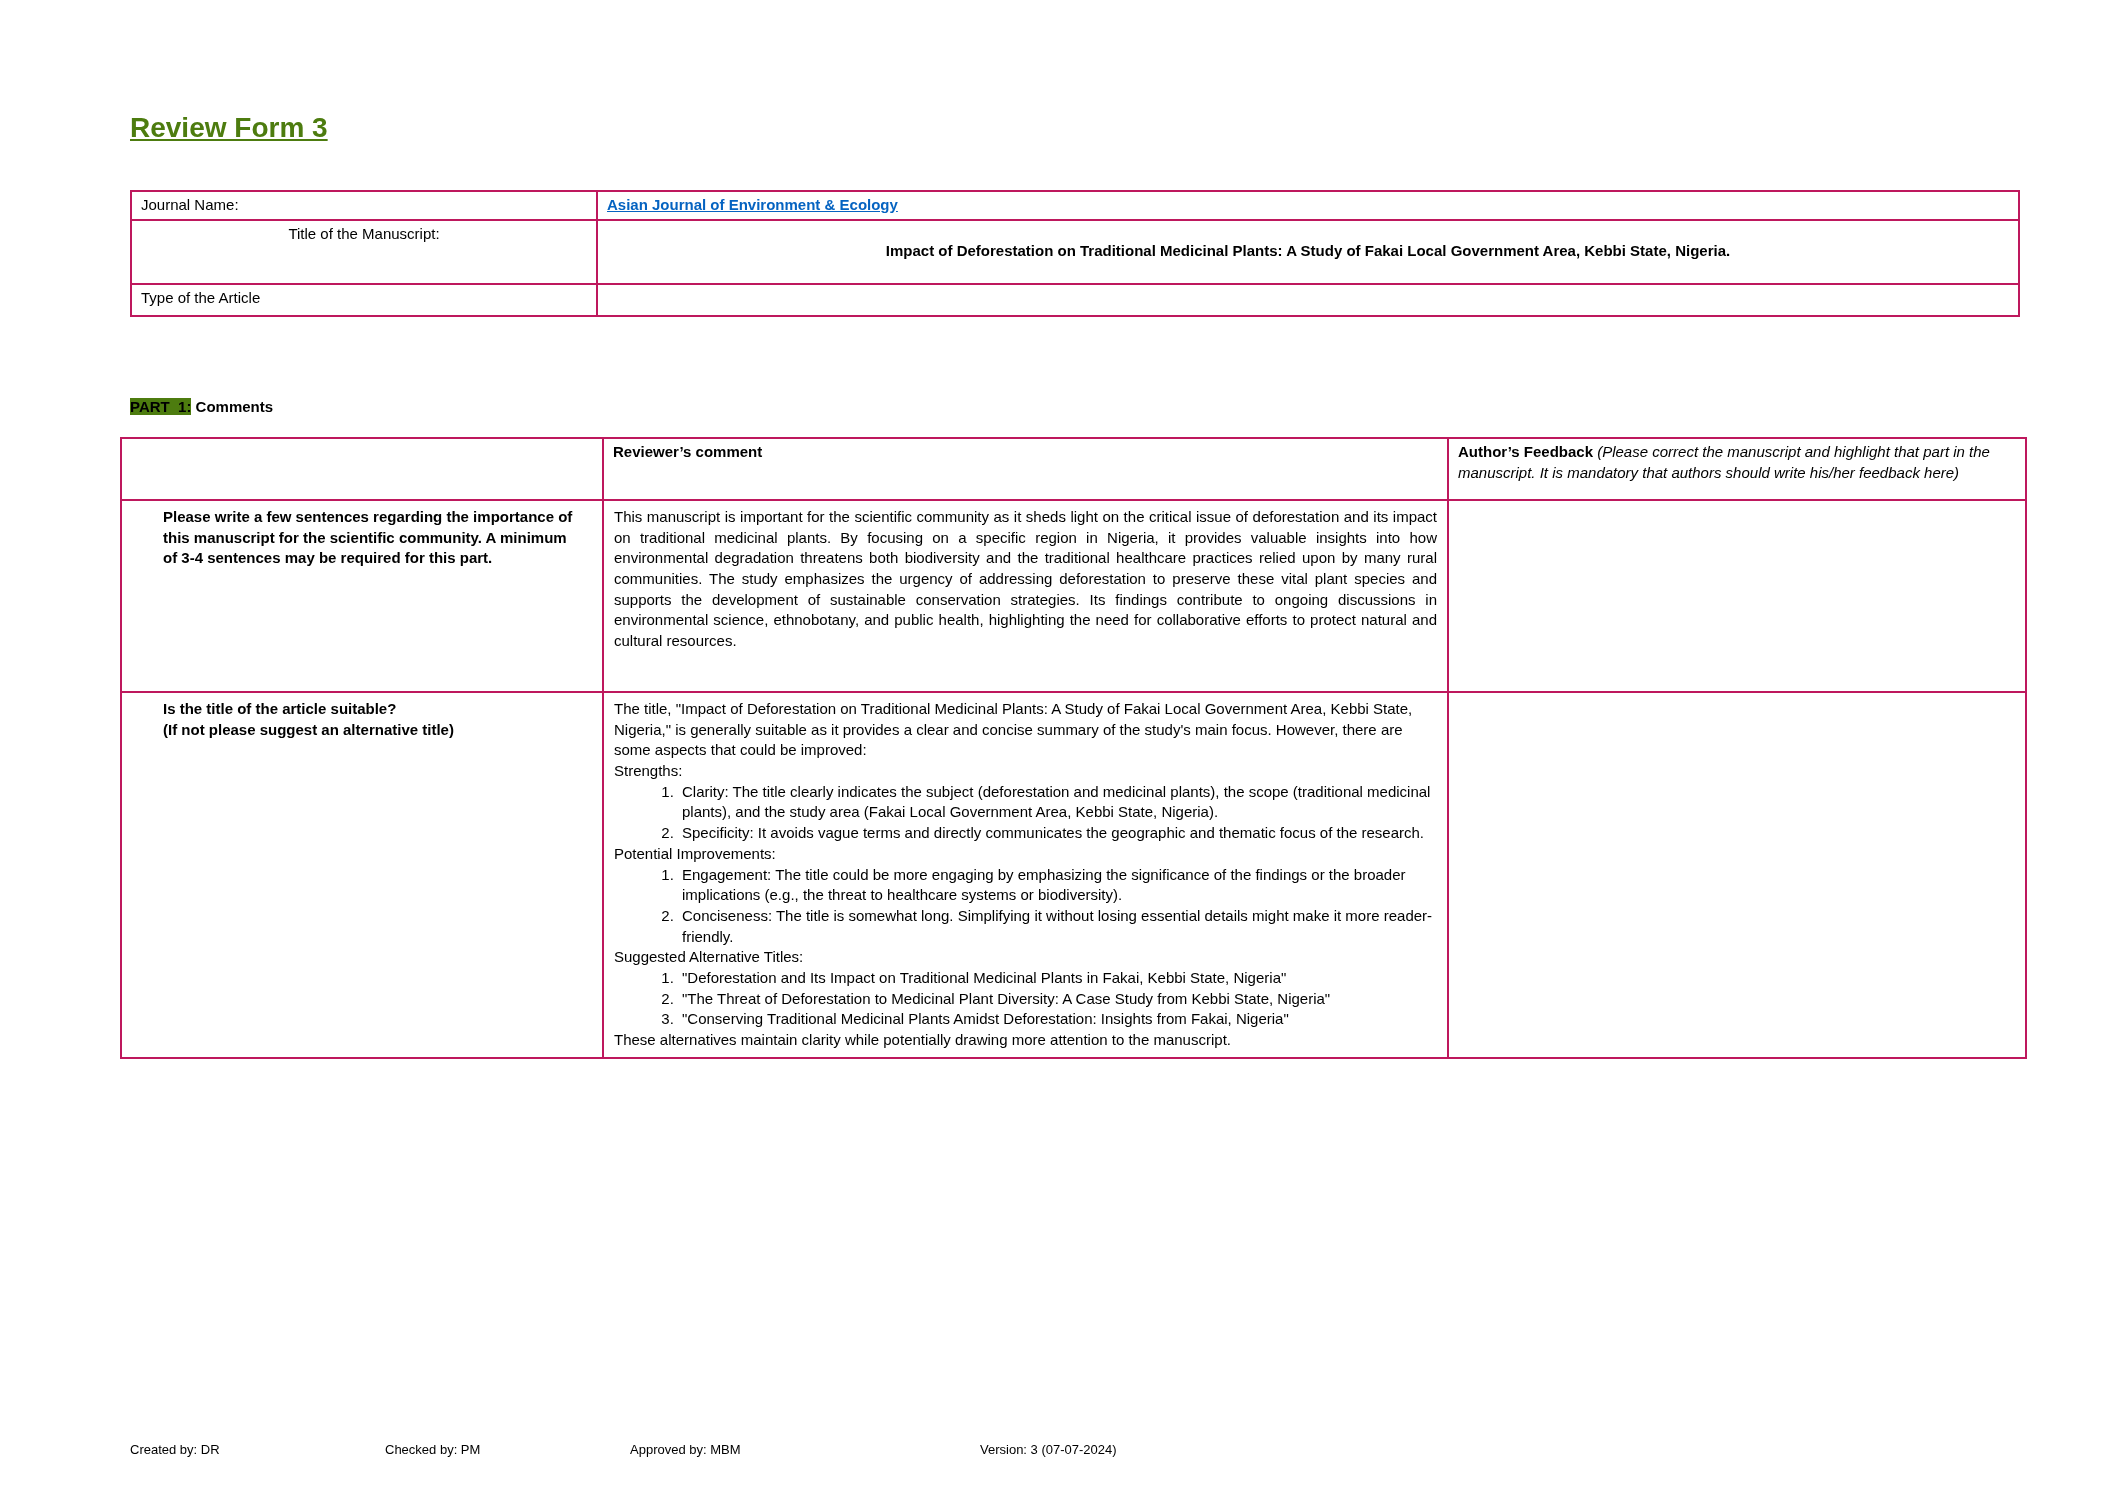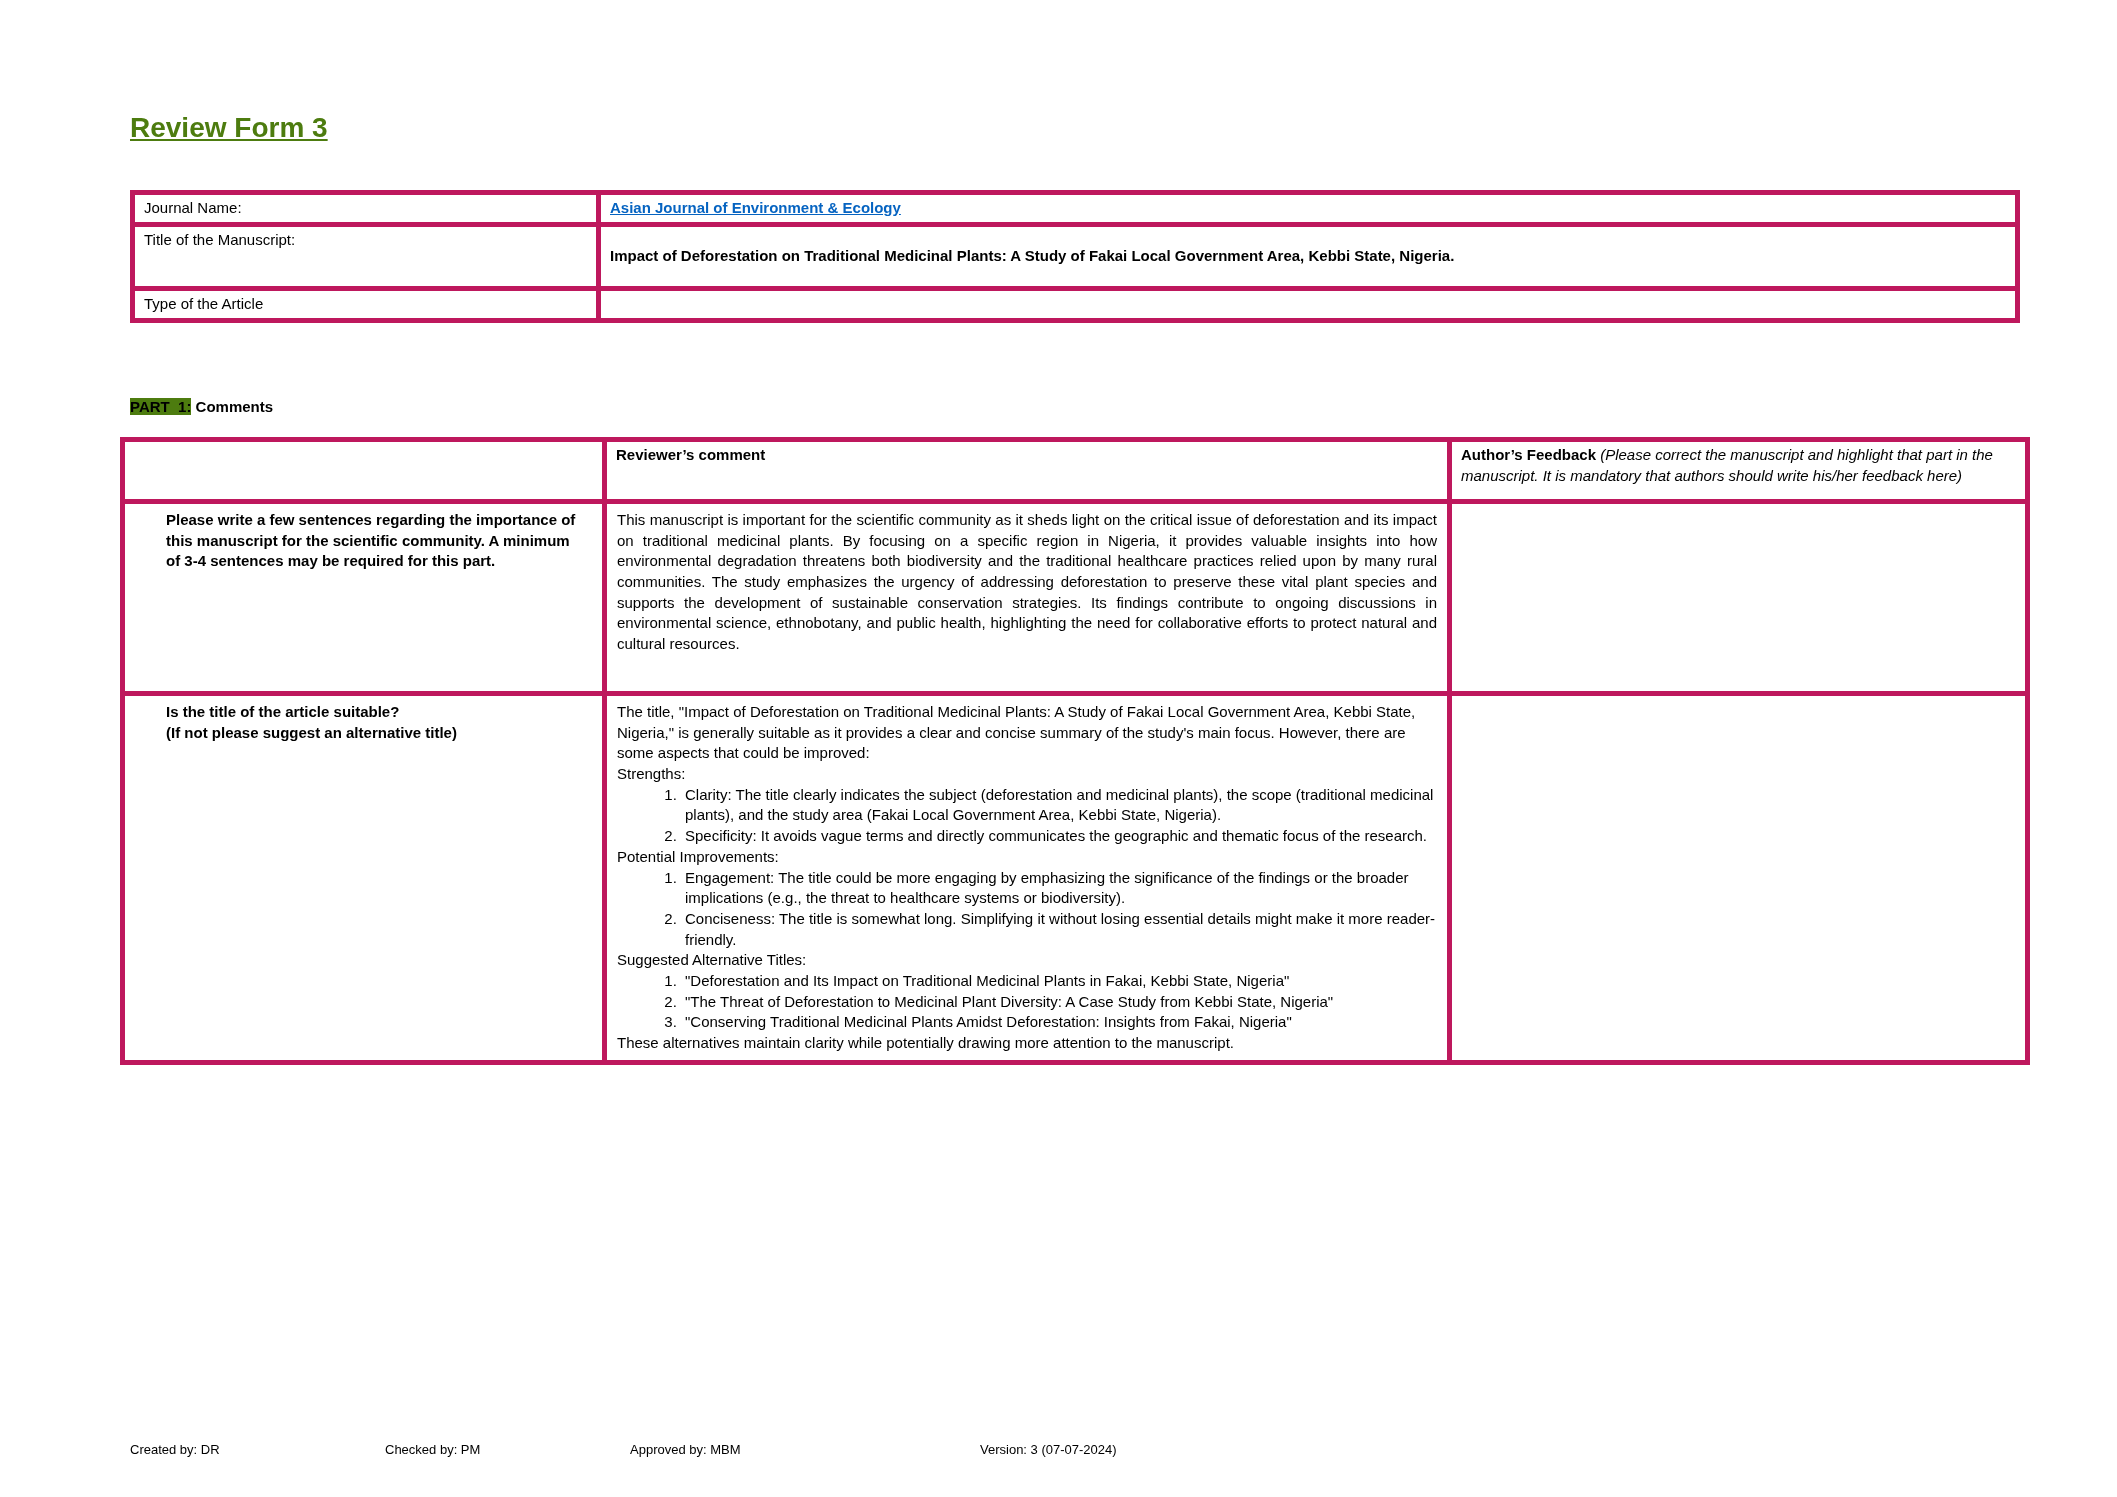--- a/index.html
+++ b/index.html
@@ -22,30 +22,30 @@
   }
 
   
   #header-table-wrap {
     position: absolute;
     left: 130px; top: 190px;
     width: 1890px;
   }
   table { border-collapse: collapse; table-layout: fixed; width: 100%; }
   td {
-    border: 5px solid #be185d;
+    border: 2px solid #be185d;
     padding: 3px 9px;
     vertical-align: top;
     font-size: 15px;
     line-height: 1.38;
   }
   #header-table col.c-label { width: 466px; }
   #header-table td.label { font-weight: normal; }
   #header-table tr.r-small td { height: 27px; }
-  #header-table tr.r-title td { height: 64px; }
+  #header-table tr.r-title td { height: 64px; text-align: center; }
   #header-table tr.r-type td { height: 32px; }
   #header-table td.v-middle { vertical-align: middle; }
   .link {
     color: #0563c1;
     font-weight: bold;
     text-decoration: underline;
   }
   .bold { font-weight: bold; }
 
   

